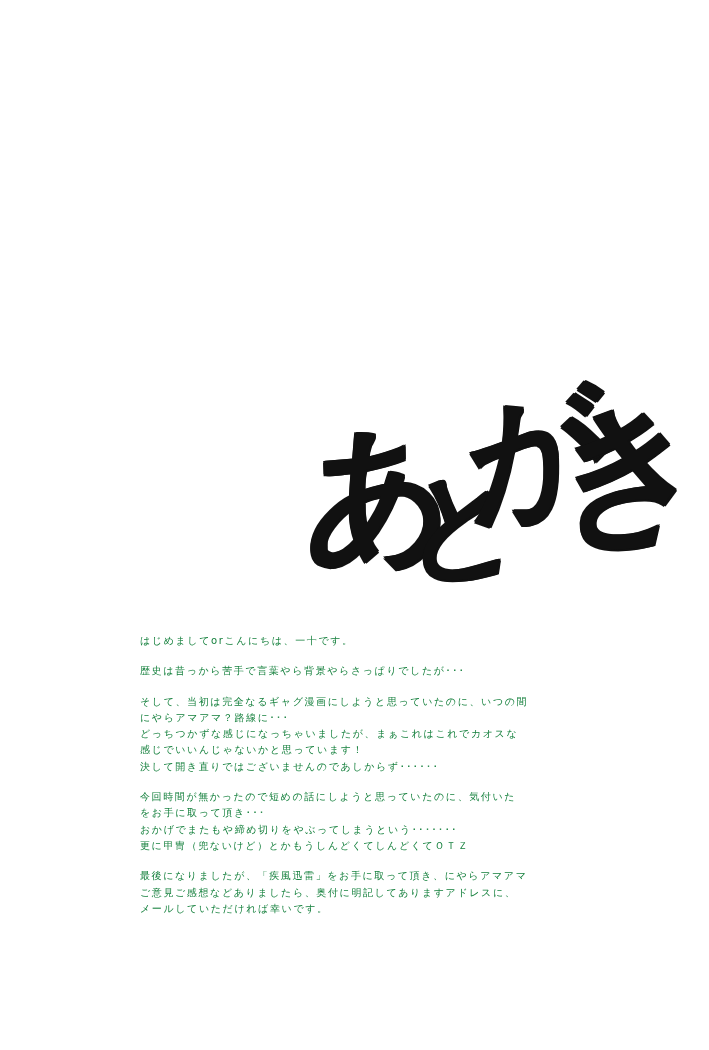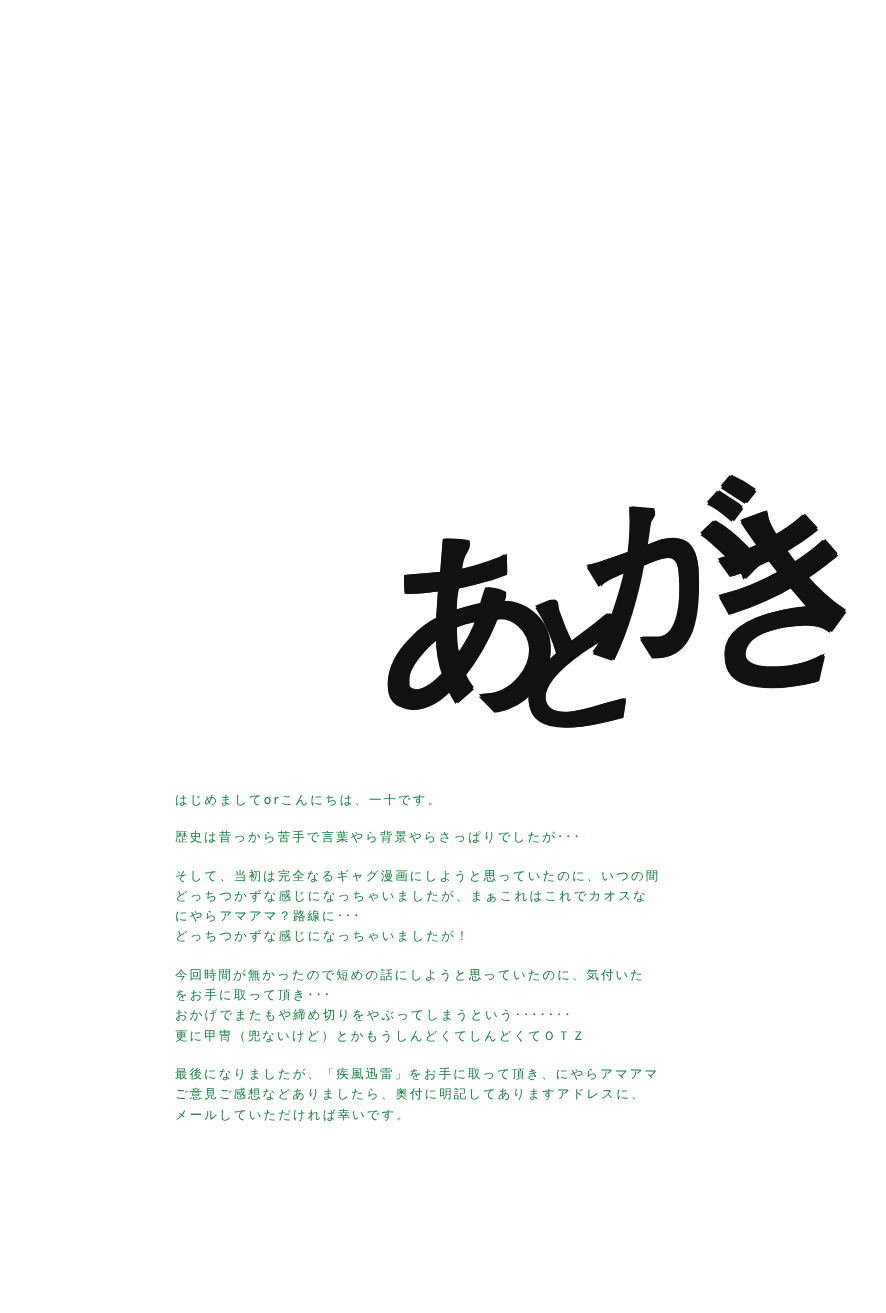--- a/index.html
+++ b/index.html
@@ -47,23 +47,24 @@
 
   <div class="body-text">
       <div class="para">
         <div class="line">はじめましてorこんにちは、一十です。</div>
       </div>
       <div class="para">
         <div class="line">歴史は昔っから苦手で言葉やら背景やらさっぱりでしたが･･･</div>
       </div>
       <div class="para">
         <div class="line">そして、当初は完全なるギャグ漫画にしようと思っていたのに、いつの間</div>
+        <div class="line">にやらアマアマ？路線に･･･</div>
         <div class="line">どっちつかずな感じになっちゃいましたが、まぁこれはこれでカオスな</div>
-        <div class="line">にやらアマアマ？路線に･･･</div>
-        <div class="line">どっちつかずな感じになっちゃいましたが！</div>
+        <div class="line">感じでいいんじゃないかと思っています！</div>
+        <div class="line">決して開き直りではございませんのであしからず･･････</div>
       </div>
       <div class="para">
         <div class="line">今回時間が無かったので短めの話にしようと思っていたのに、気付いた</div>
         <div class="line">をお手に取って頂き･･･</div>
         <div class="line">おかげでまたもや締め切りをやぶってしまうという･･･････</div>
         <div class="line">更に甲冑（兜ないけど）とかもうしんどくてしんどくてＯＴＺ</div>
       </div>
       <div class="para">
         <div class="line">最後になりましたが、「疾風迅雷」をお手に取って頂き、にやらアマアマ</div>
         <div class="line">ご意見ご感想などありましたら、奥付に明記してありますアドレスに、</div>

